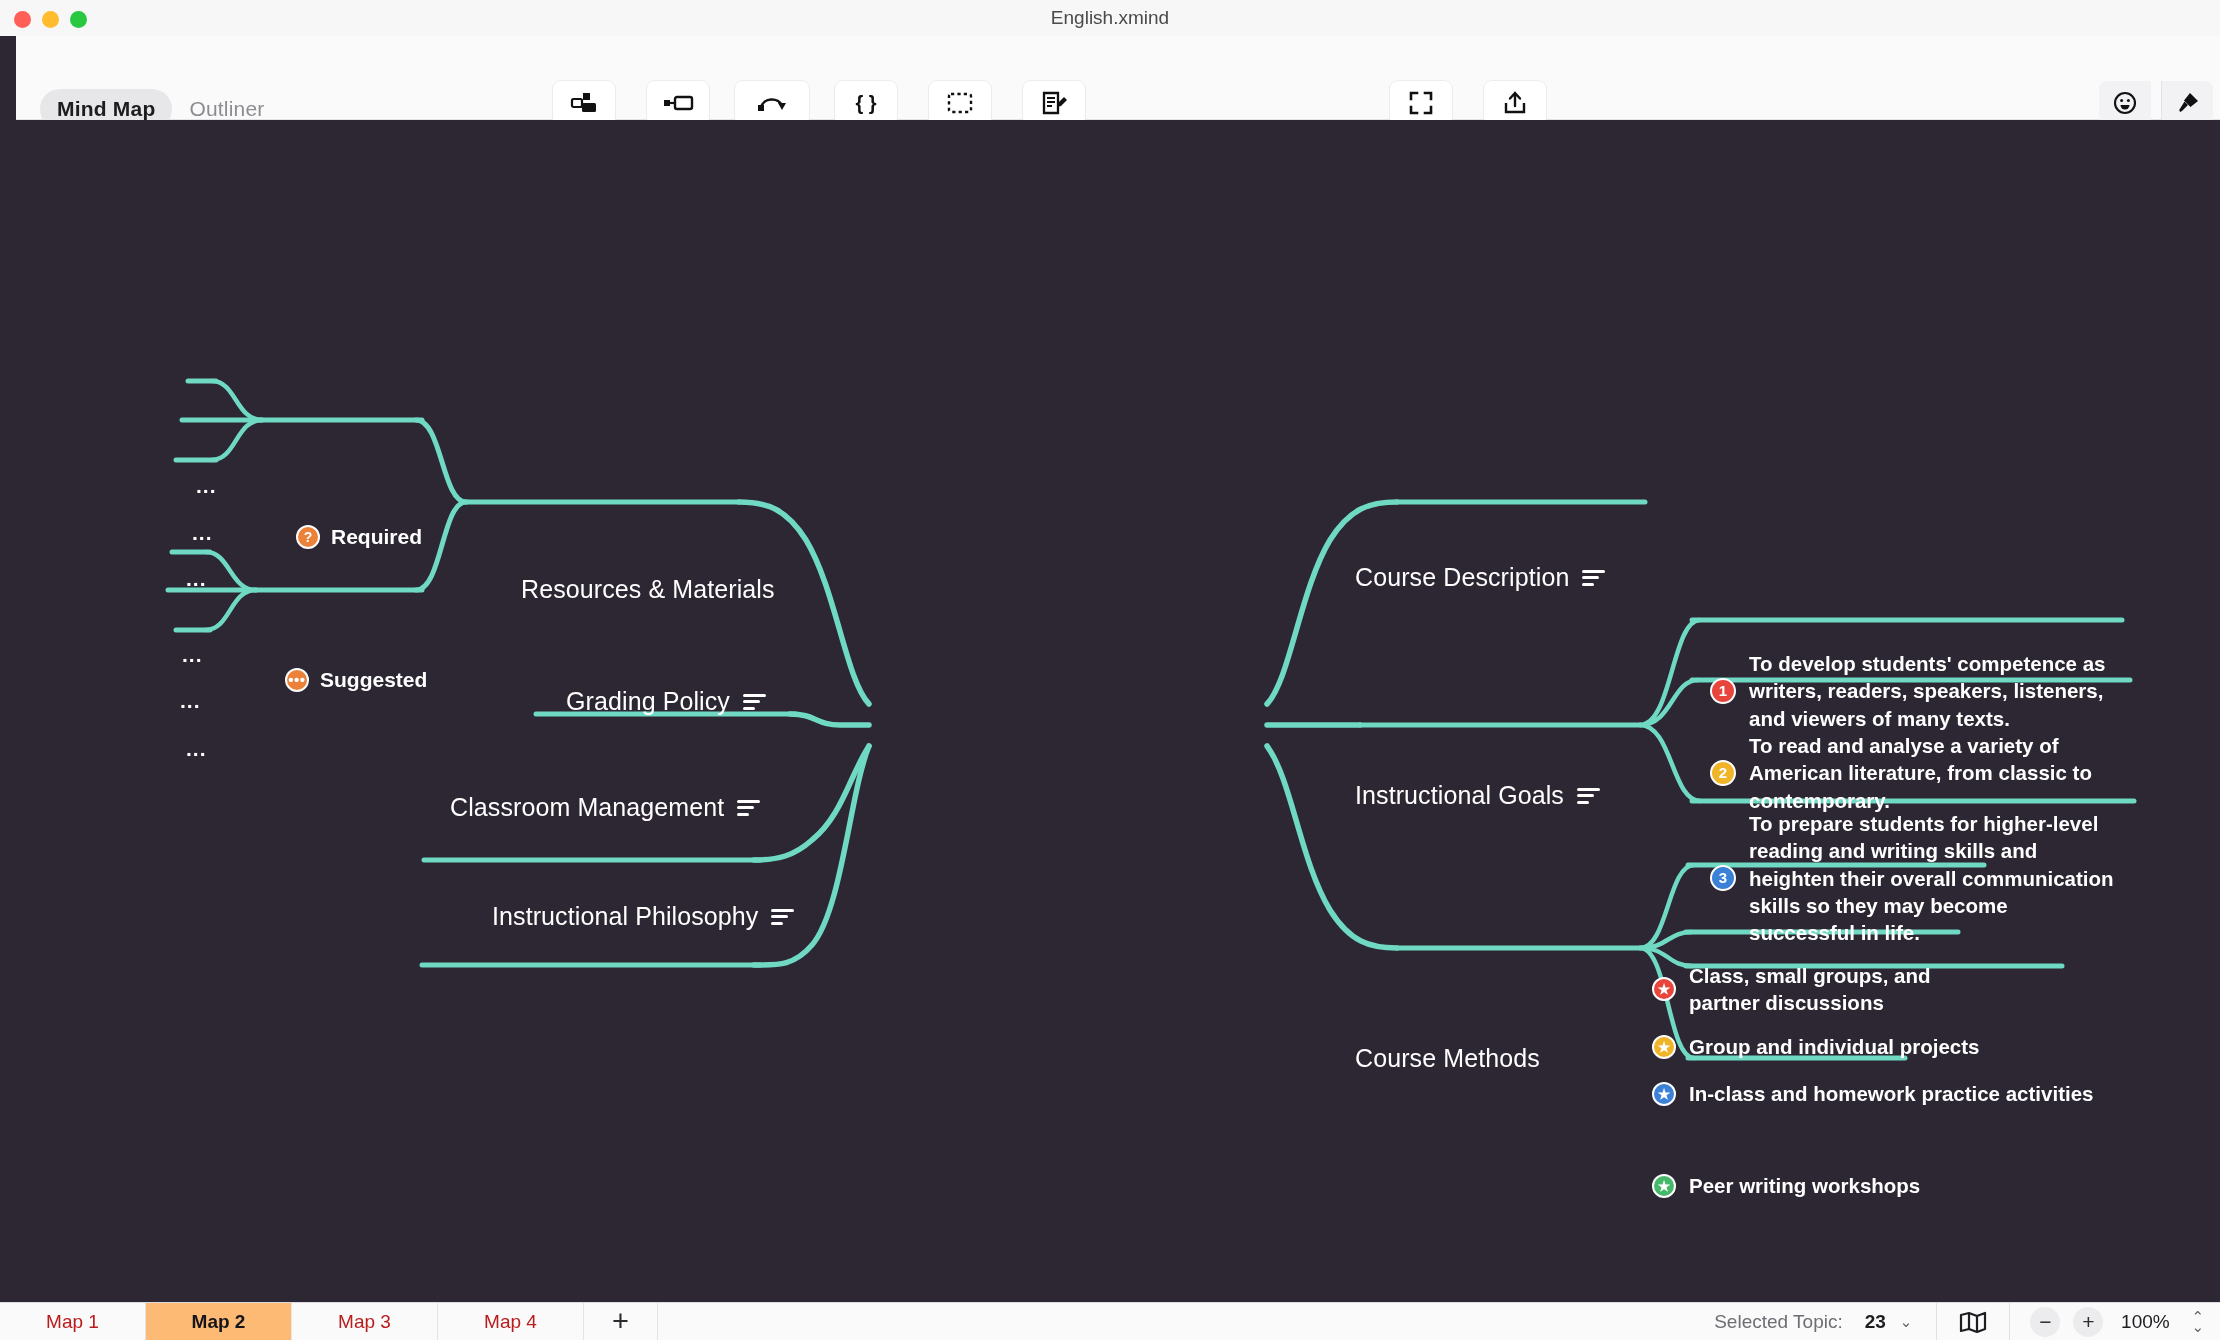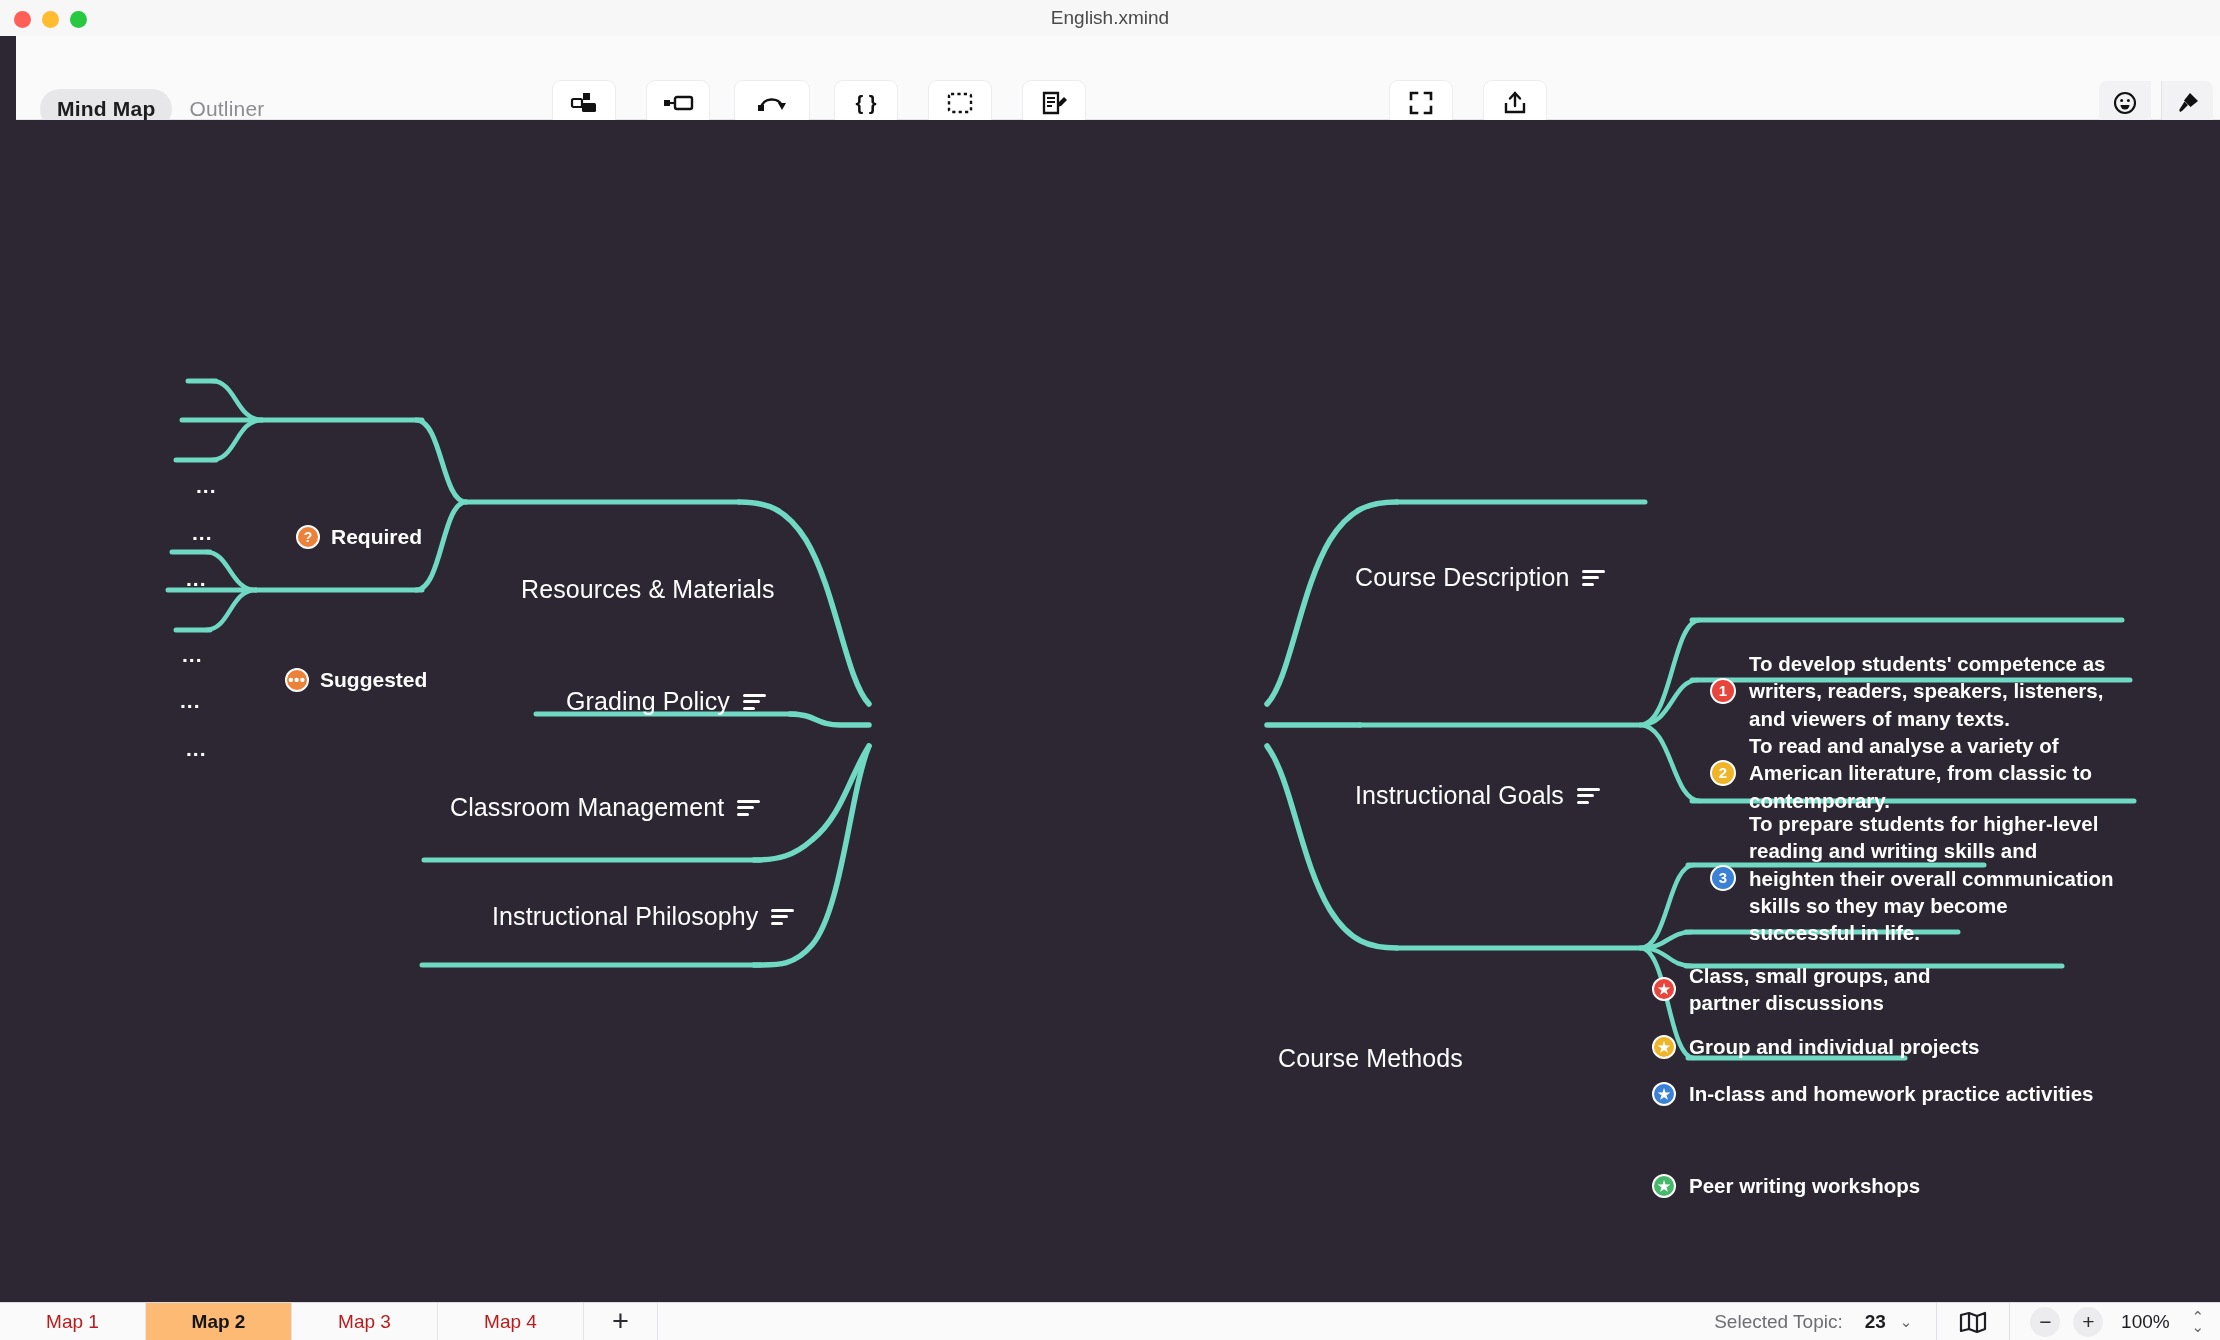--- a/index.html
+++ b/index.html
@@ -400,21 +400,21 @@
 
   <div class="node branch" style="left:1355px; top:661px;">
     <span>Instructional Goals</span>
     <span class="noteicon">
         <i></i>
         <i></i>
         <i></i>
       </span>
   </div>
 
-  <div class="node branch" style="left:1278px; top:924px;">
+  <div class="node branch" style="left:1355px; top:924px;">
     <span>Course Methods</span>
   </div>
 
   <div class="node leaf" style="left:1710px; top:530px; width:400px;">
     <span class="badge big" style="background:#e8453c;">1</span>
     <span class="txt">To develop students' competence as writers, readers, speakers, listeners, and viewers of many texts.</span>
   </div>
 
   <div class="node leaf" style="left:1710px; top:612px; width:400px;">
     <span class="badge big" style="background:#f0b429;">2</span>

